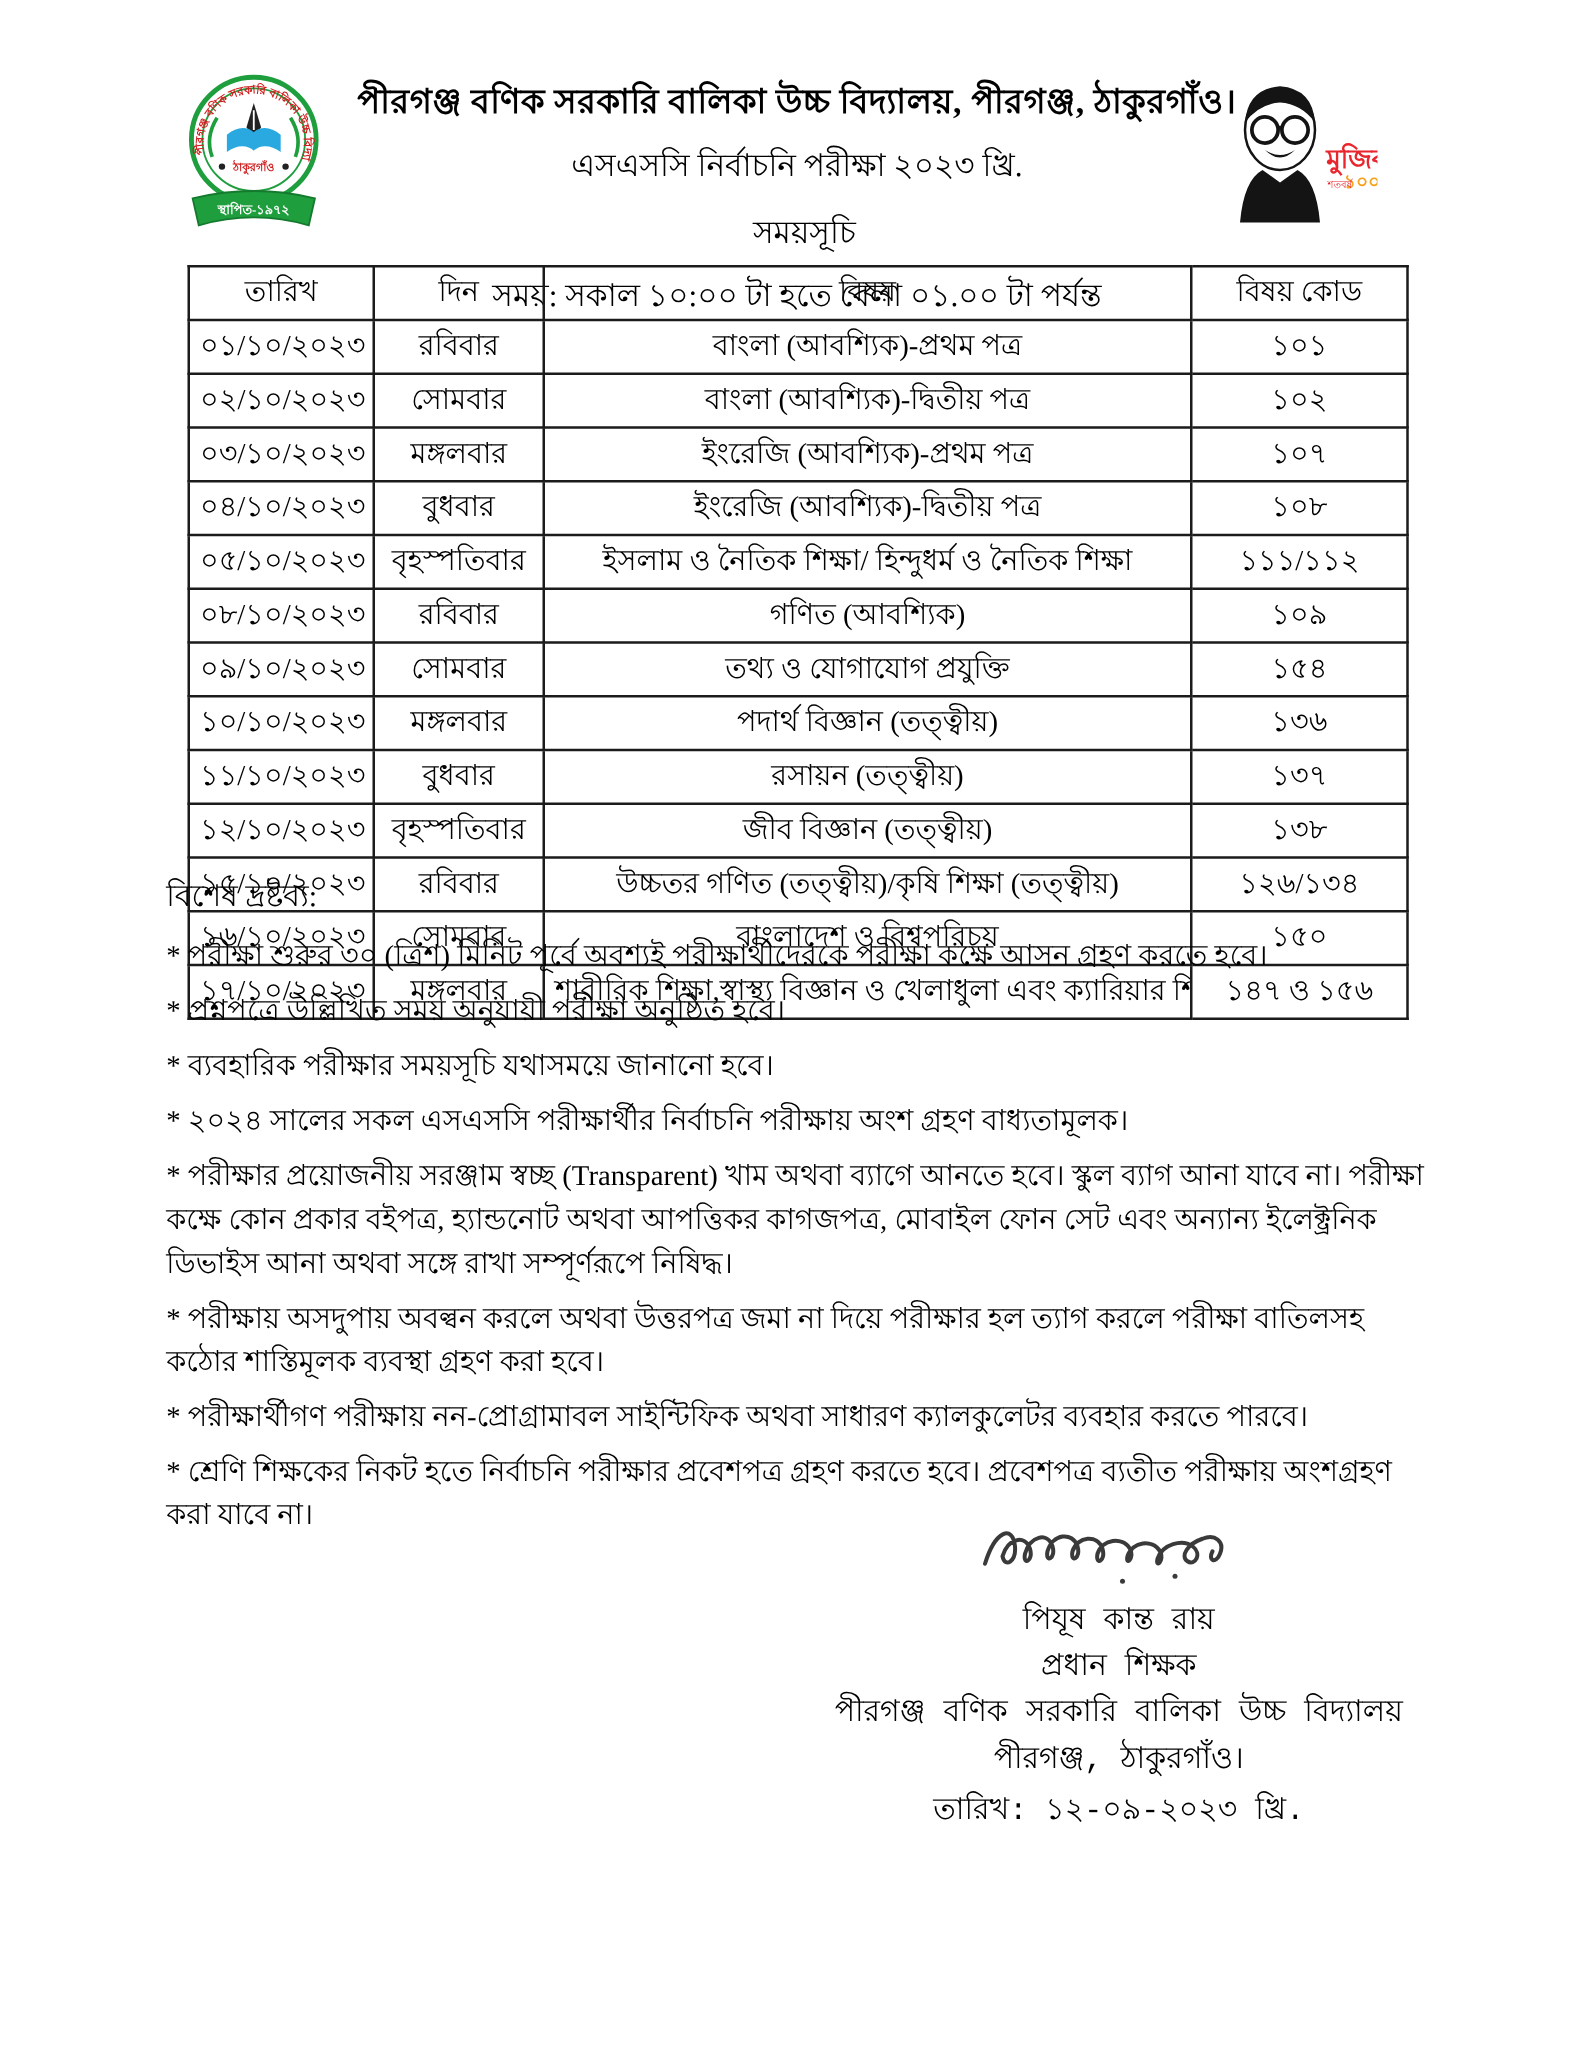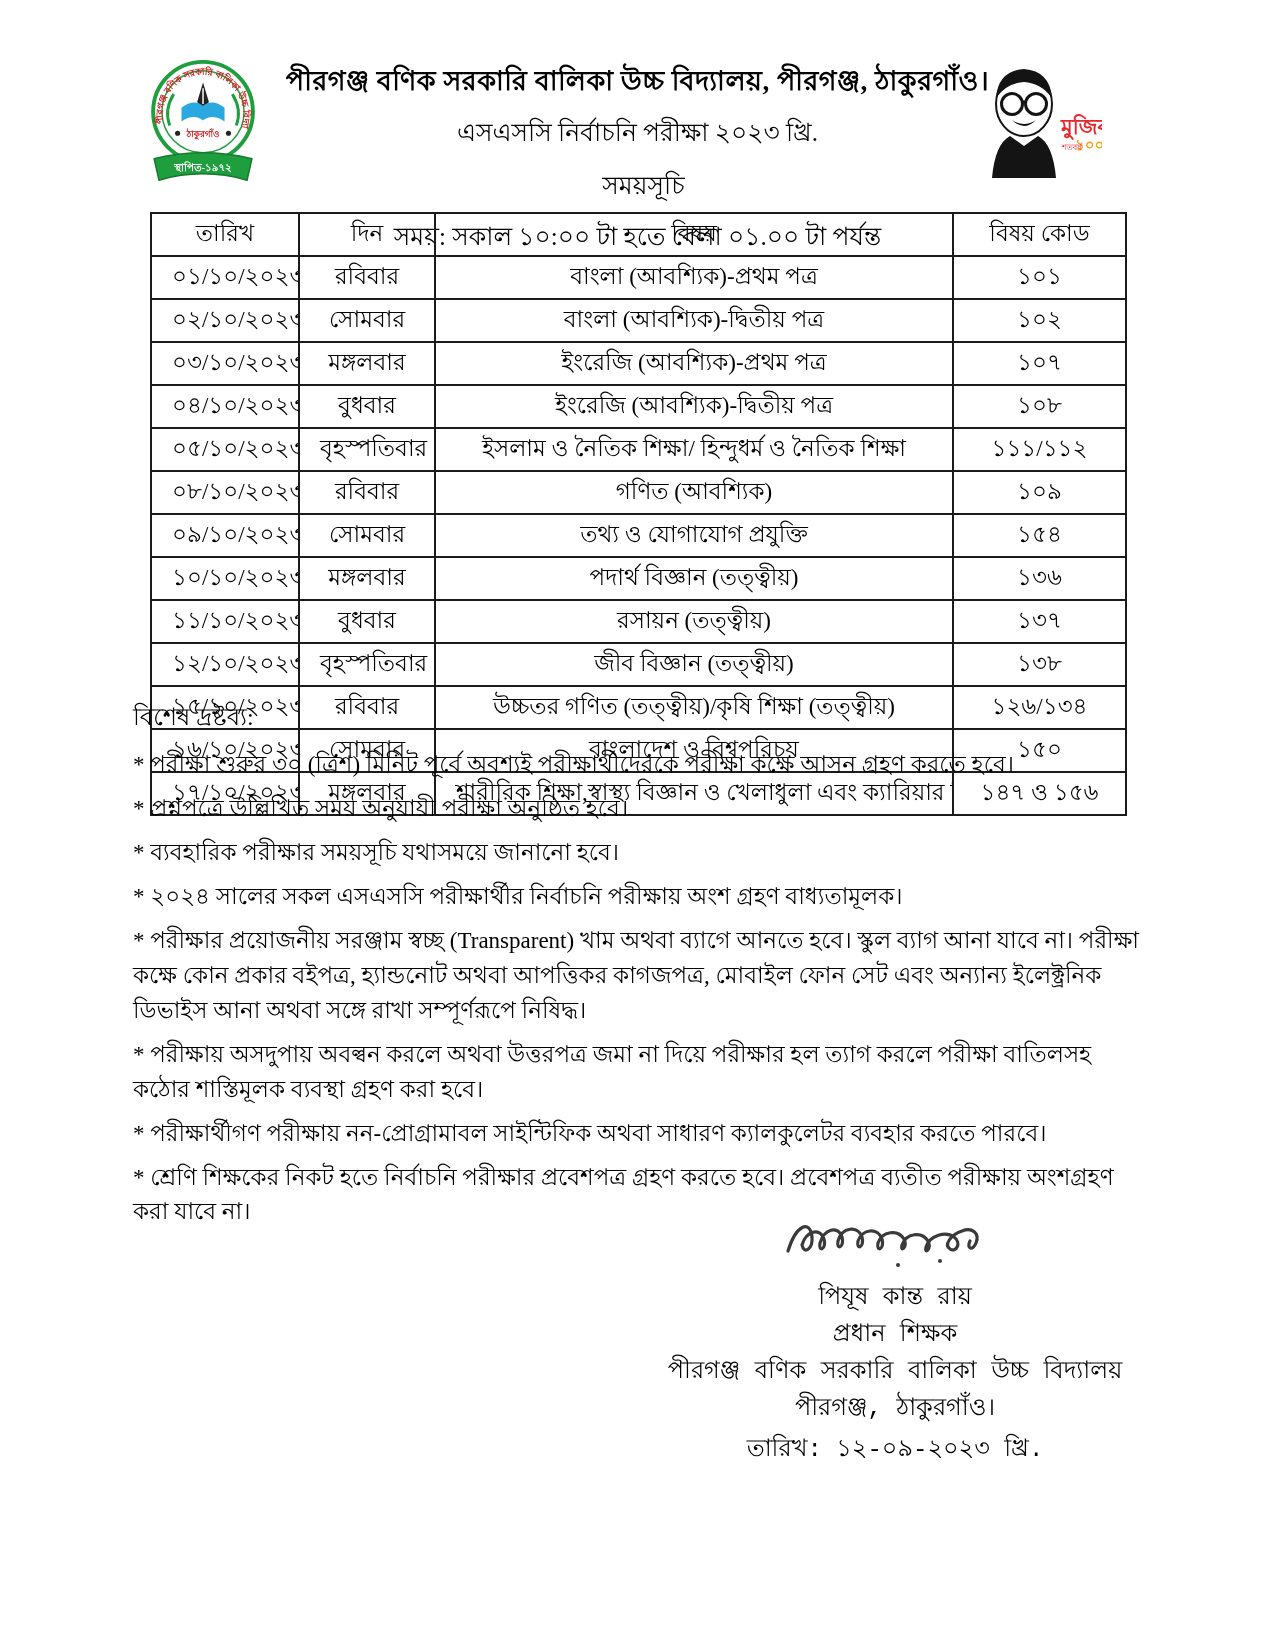--- a/index.html
+++ b/index.html
@@ -16,21 +16,21 @@
   .time-line{font-size:25px;margin-top:8px;}
   .school-logo{position:absolute;top:55px;left:140px;width:128px;height:135px;}
   .mujib-logo{position:absolute;top:58px;left:962px;width:140px;height:130px;}
   
   .schedule-table{
     position:absolute;top:212px;left:150px;width:975px;
     border-collapse:collapse;table-layout:fixed;
   }
   .schedule-table th,.schedule-table td{
     border:2px solid #1b1b1b;text-align:center;vertical-align:middle;
-    font-size:23px;height:32px;padding:1px 20px;overflow:hidden;white-space:nowrap;
+    font-size:23px;height:32px;padding:1px 8px;overflow:hidden;white-space:nowrap;
   }
   .schedule-table th{font-weight:normal;}
   .col-date{width:148px;}
   .col-day{width:136px;}
   .col-subject{width:518px;}
   .col-code{width:173px;}
   
   .notes{position:absolute;top:698px;left:133px;width:1012px;font-size:23px;}
   .notes-heading{font-size:24px;margin-bottom:10px;}
   .note-item{margin-bottom:9px;line-height:1.52;}

